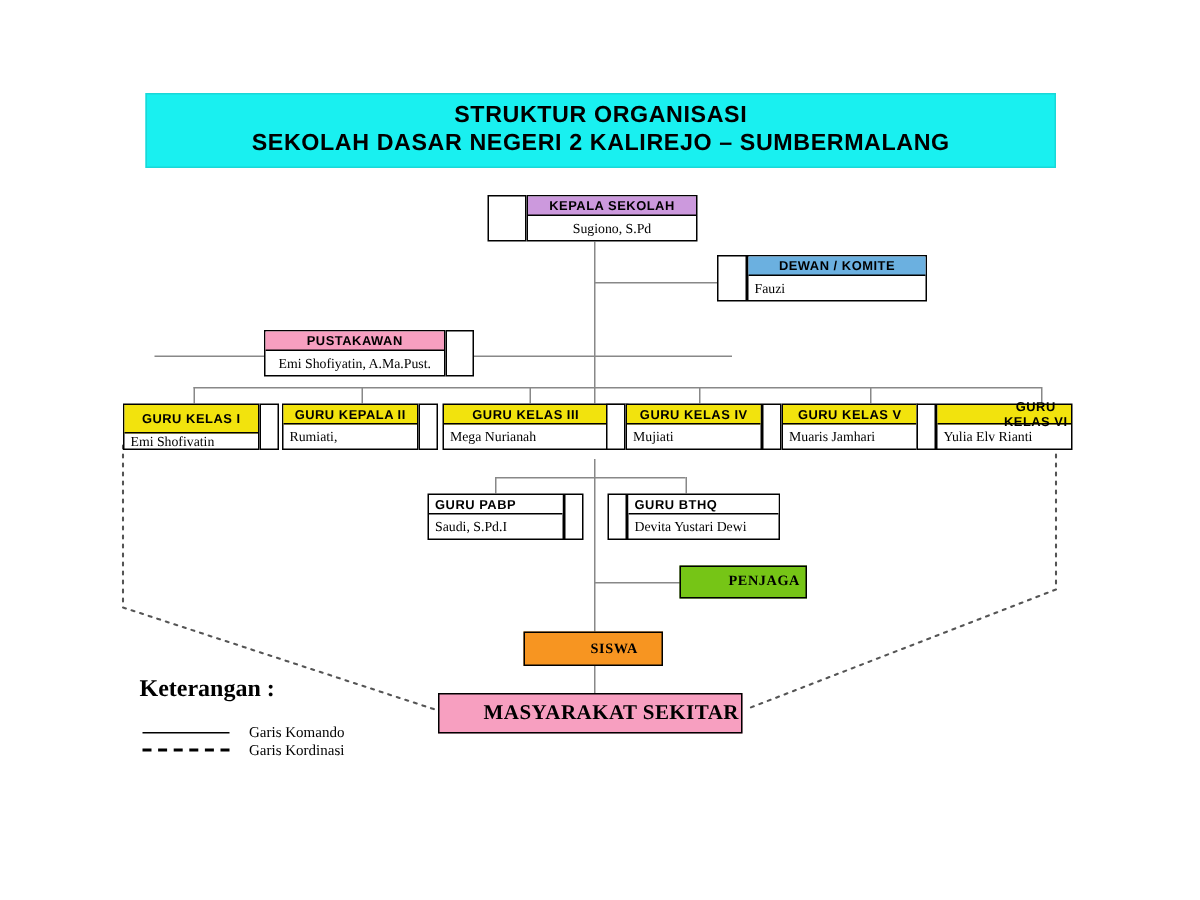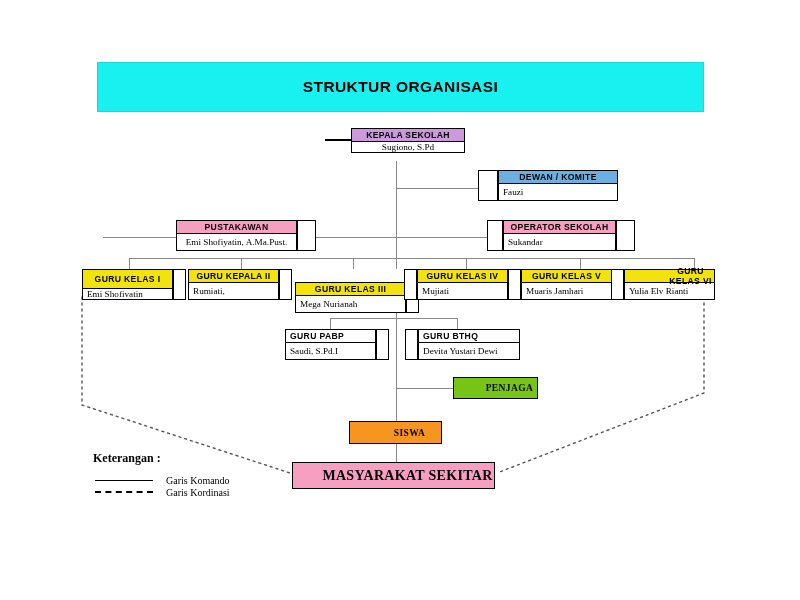--- a/index.html
+++ b/index.html
@@ -114,23 +114,23 @@
   
   #legend {
     position: absolute;
     left: 93px;
     top: 451px;
     width: 170px;
   }
   #legend .lg-title {
     font-family: "Liberation Serif", serif;
     font-weight: bold;
-    font-size: 12px;
-    color: #000000;
-    margin-bottom: 8px;
+    font-size: 16px;
+    color: #000000;
+    margin-bottom: 13px;
   }
   #legend .lg-row {
     display: flex;
     align-items: center;
     height: 12px;
   }
   #legend .lg-sample {
     width: 58px;
     margin-right: 4px;
     margin-left: 2px;
@@ -163,20 +163,21 @@
     pointer-events: none;
   }
 </style>
 </head>
 <body>
 
 <div id="page">
 
   <div id="title-banner">
     <div class="t-line t1">STRUKTUR ORGANISASI</div>
+    <div class="t-line t2">SEKOLAH DASAR NEGERI 2 KALIREJO – SUMBERMALANG</div>
   </div>
 
   <div class="ln v" style="left:396px; top:161px; height:108px;"></div>
 
   <div class="ln h" style="left:396px; top:188px; width:83px;"></div>
 
   <div class="ln h" style="left:396px; top:237px; width:92px;"></div>
   <div class="ln h" style="left:103px; top:237px; width:293px;"></div>
 
   <div class="ln h" style="left:129px; top:258px; width:565px;"></div>
@@ -194,21 +195,21 @@
   <div class="ln v" style="left:396px; top:306px; height:115px;"></div>
   <div class="ln h" style="left:396px; top:388px; width:58px;"></div>
 
   <div class="ln v" style="left:396px; top:444px; height:18px;"></div>
 
   <svg class="overlay" viewBox="0 0 800 600">
     <polyline points="82,297 82,405 290,473" fill="none" stroke="#555555" stroke-width="1.4" stroke-dasharray="2,4" stroke-linecap="round"></polyline>
     <polyline points="704,297 704,393 497,473" fill="none" stroke="#555555" stroke-width="1.4" stroke-dasharray="2,4" stroke-linecap="round"></polyline>
   </svg>
 
-  <div class="unit" style="left:325px; top:130px; width:140px; height:20px;align-items:center;">
+  <div class="unit" style="left:325px; top:130px; width:140px; height:31px;">
     <div class="pad" style="width:26px;"></div>
     <div class="core">
       <div class="hdr" style="background:#cc99dd; height:13px;">KEPALA  SEKOLAH</div>
       <div class="nm center">Sugiono, S.Pd</div>
     </div>
   </div>
 
   <div class="unit" style="left:478px; top:170px; width:140px; height:31px;">
     <div class="pad" style="width:20px;"></div>
     <div class="core">
@@ -218,46 +219,38 @@
   </div>
 
   <div class="unit" style="left:176px; top:220px; width:140px; height:31px;">
     <div class="core">
       <div class="hdr" style="background:#f79fc0; height:13px;">PUSTAKAWAN</div>
       <div class="nm center">Emi Shofiyatin, A.Ma.Pust.</div>
     </div>
     <div class="pad" style="width:19px;"></div>
   </div>
 
-  <div class="unit" style="left:487px; top:220px; width:148px; height:31px;">
-    <div class="pad" style="width:16px;"></div>
-    <div class="core">
-      <div class="hdr" style="background:#f79fc0; height:13px;">OPERATOR SEKOLAH</div>
-      <div class="nm left">Sukandar</div>
-    </div>
-    <div class="pad" style="width:19px;"></div>
-  </div>
 
   <div class="unit" style="left:82px; top:269px; width:104px; height:31px;">
     <div class="core">
       <div class="hdr" style="background:#f2e30d; height:24px;">GURU KELAS I</div>
       <div class="nm left">Emi Shofivatin</div>
     </div>
     <div class="pad" style="width:13px;"></div>
   </div>
 
   <div class="unit" style="left:188px; top:269px; width:104px; height:31px;">
     <div class="core">
       <div class="hdr" style="background:#f2e30d; height:13px;">GURU KEPALA II</div>
       <div class="nm left">Rumiati,</div>
     </div>
     <div class="pad" style="width:13px;"></div>
   </div>
 
-  <div class="unit" style="left:295px; top:282px; width:124px; height:31px;">
+  <div class="unit" style="left:295px; top:269px; width:124px; height:31px;">
     <div class="core">
       <div class="hdr" style="background:#f2e30d; height:13px;">GURU KELAS III</div>
       <div class="nm left">Mega Nurianah</div>
     </div>
     <div class="pad" style="width:13px;"></div>
   </div>
 
   <div class="unit" style="left:404px; top:269px; width:104px; height:31px;">
     <div class="pad" style="width:13px;"></div>
     <div class="core">

